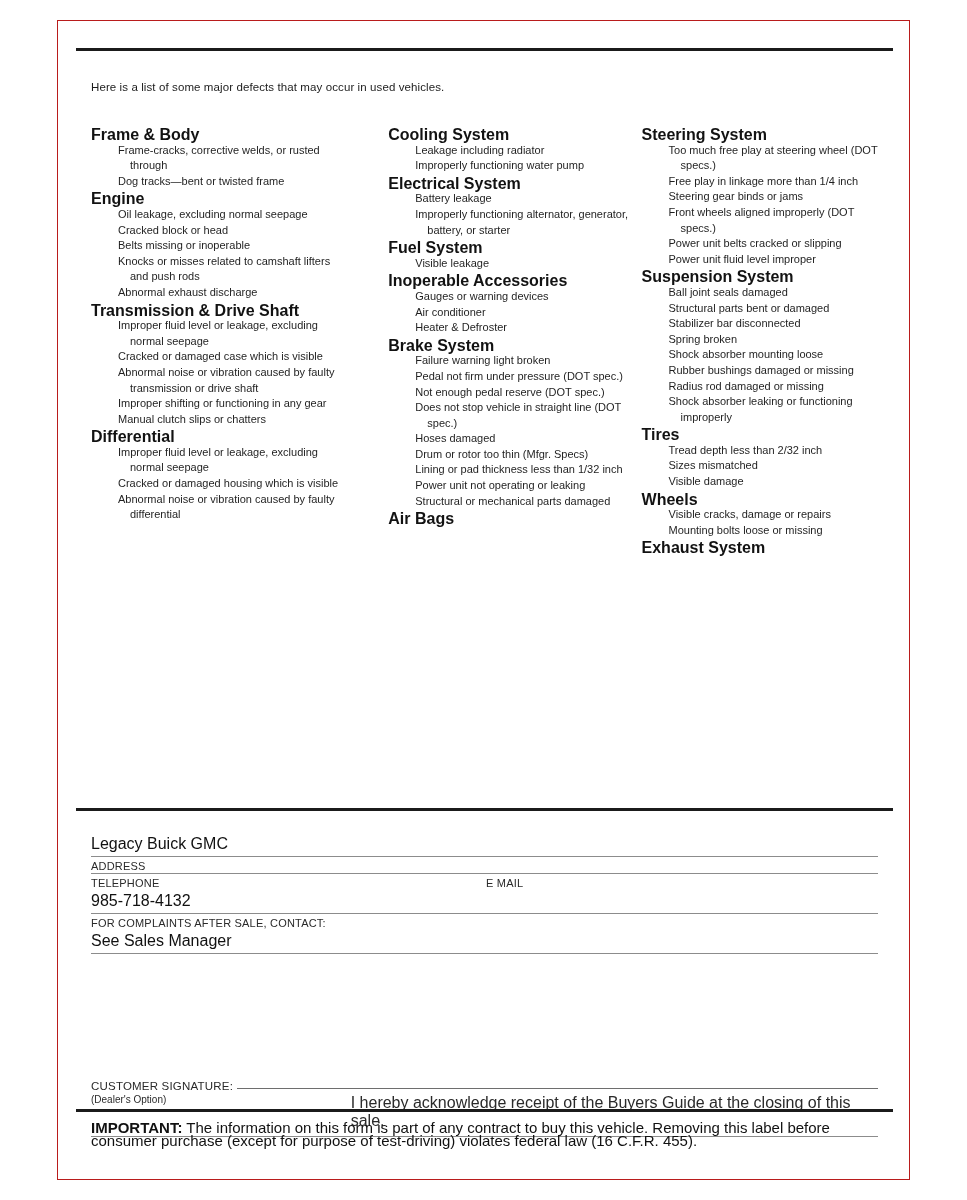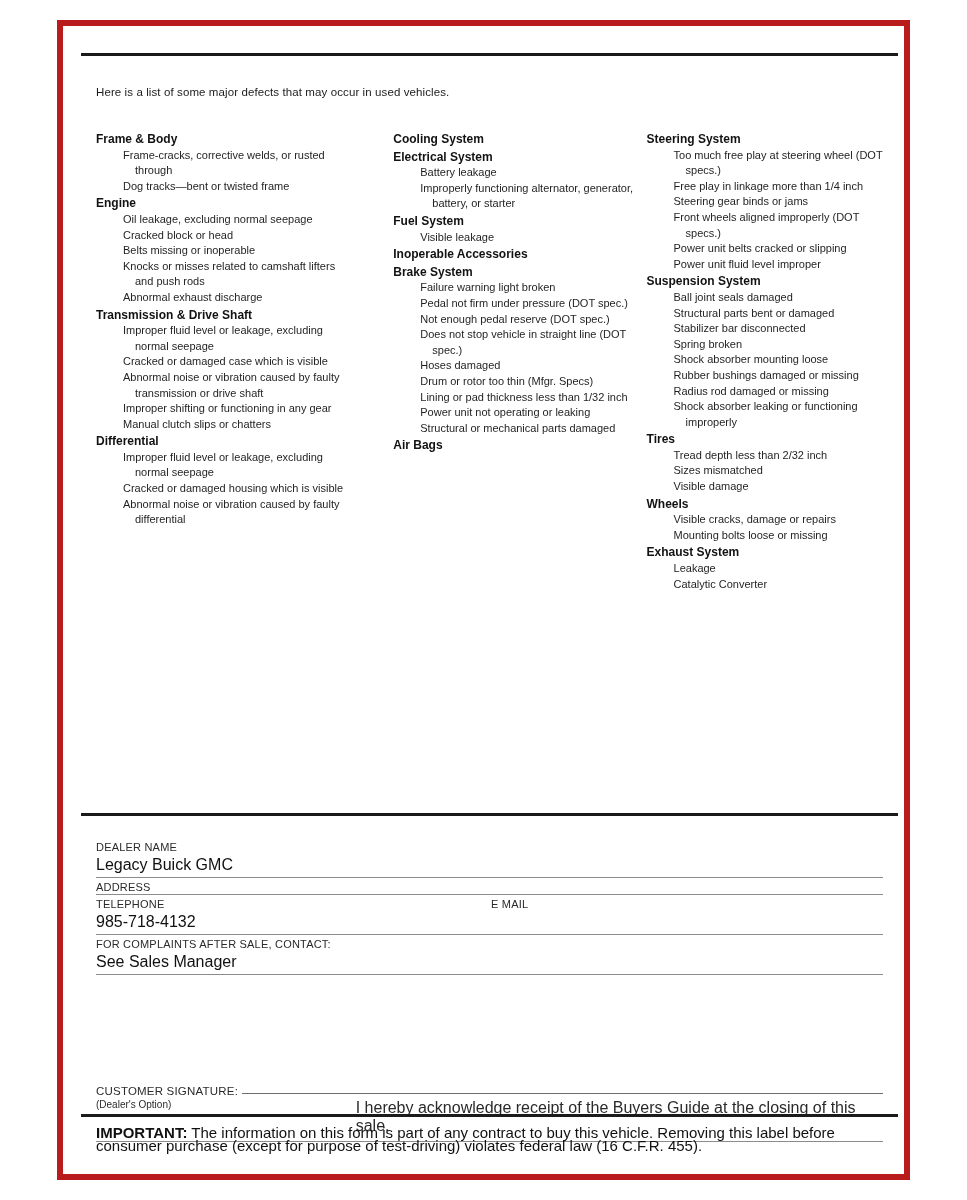--- a/index.html
+++ b/index.html
@@ -20,21 +20,21 @@
     height: 1200px;
     background: #ffffff;
     box-sizing: border-box;
   }
   .sheet {
     position: absolute;
     left: 57px;
     top: 20px;
     width: 853px;
     height: 1160px;
-    border: 6px solid #b91c1c;
+    border: 1px solid #b91c1c;
     background: #fff;
     box-sizing: border-box;
   }
   .rule-top {
     position: absolute;
     left: 18px;
     top: 27px;
     width: 817px;
     height: 3px;
     background: #1b1b1b;
@@ -58,21 +58,21 @@
   }
   .col {
     box-sizing: border-box;
   }
   .col.c1 { width: 268px; }
   .col.c2 { width: 268px; margin-left: 44px; }
   .col.c3 { width: 264px; }
 
   .grp { margin-bottom: 1px; }
   .grp-title {
-    font-size: 12px;
+    font-size: 16px;
     font-weight: bold;
     color: #121212;
     line-height: 15.6px;
     margin-top: 2px;
   }
   ul.items {
     list-style: none;
     margin: 0;
     padding: 0 0 0 11px;
   }
@@ -233,36 +233,45 @@
             <li>Improper fluid level or leakage, excluding normal seepage</li>
             <li>Cracked or damaged housing which is visible</li>
             <li>Abnormal noise or vibration caused by faulty differential</li>
           </ul>
         </div>
       </div>
 
       <div class="col c2">
         <div class="grp">
           <div class="grp-title">Cooling System</div>
+          <ul class="items">
+            <li>Leakage including radiator</li>
+            <li>Improperly functioning water pump</li>
+          </ul>
         </div>
         <div class="grp">
           <div class="grp-title">Electrical System</div>
           <ul class="items">
             <li>Battery leakage</li>
             <li>Improperly functioning alternator, generator, battery, or starter</li>
           </ul>
         </div>
         <div class="grp">
           <div class="grp-title">Fuel System</div>
           <ul class="items">
             <li>Visible leakage</li>
           </ul>
         </div>
         <div class="grp">
           <div class="grp-title">Inoperable Accessories</div>
+          <ul class="items">
+            <li>Gauges or warning devices</li>
+            <li>Air conditioner</li>
+            <li>Heater &amp; Defroster</li>
+          </ul>
         </div>
         <div class="grp">
           <div class="grp-title">Brake System</div>
           <ul class="items">
             <li>Failure warning light broken</li>
             <li>Pedal not firm under pressure (DOT spec.)</li>
             <li>Not enough pedal reserve (DOT spec.)</li>
             <li>Does not stop vehicle in straight line (DOT spec.)</li>
             <li>Hoses damaged</li>
             <li>Drum or rotor too thin (Mfgr. Specs)</li>
@@ -311,35 +320,30 @@
         </div>
         <div class="grp">
           <div class="grp-title">Wheels</div>
           <ul class="items">
             <li>Visible cracks, damage or repairs</li>
             <li>Mounting bolts loose or missing</li>
           </ul>
         </div>
         <div class="grp">
           <div class="grp-title">Exhaust System</div>
-          <ul class="items">
-            <li>Leakage</li>
-            <li>Catalytic Converter</li>
-          </ul>
         </div>
       </div>
 
     </div>
 
     <div class="rule-mid"></div>
 
     <div class="dealer">
 
       <div class="field">
-        <div class="field-label">DEALER NAME</div>
         <div class="field-value">Legacy Buick GMC</div>
         <div class="field-line"></div>
       </div>
 
       <div class="field">
         <div class="field-label">ADDRESS</div>
         <div class="field-line"></div>
       </div>
 
       <div class="field">

